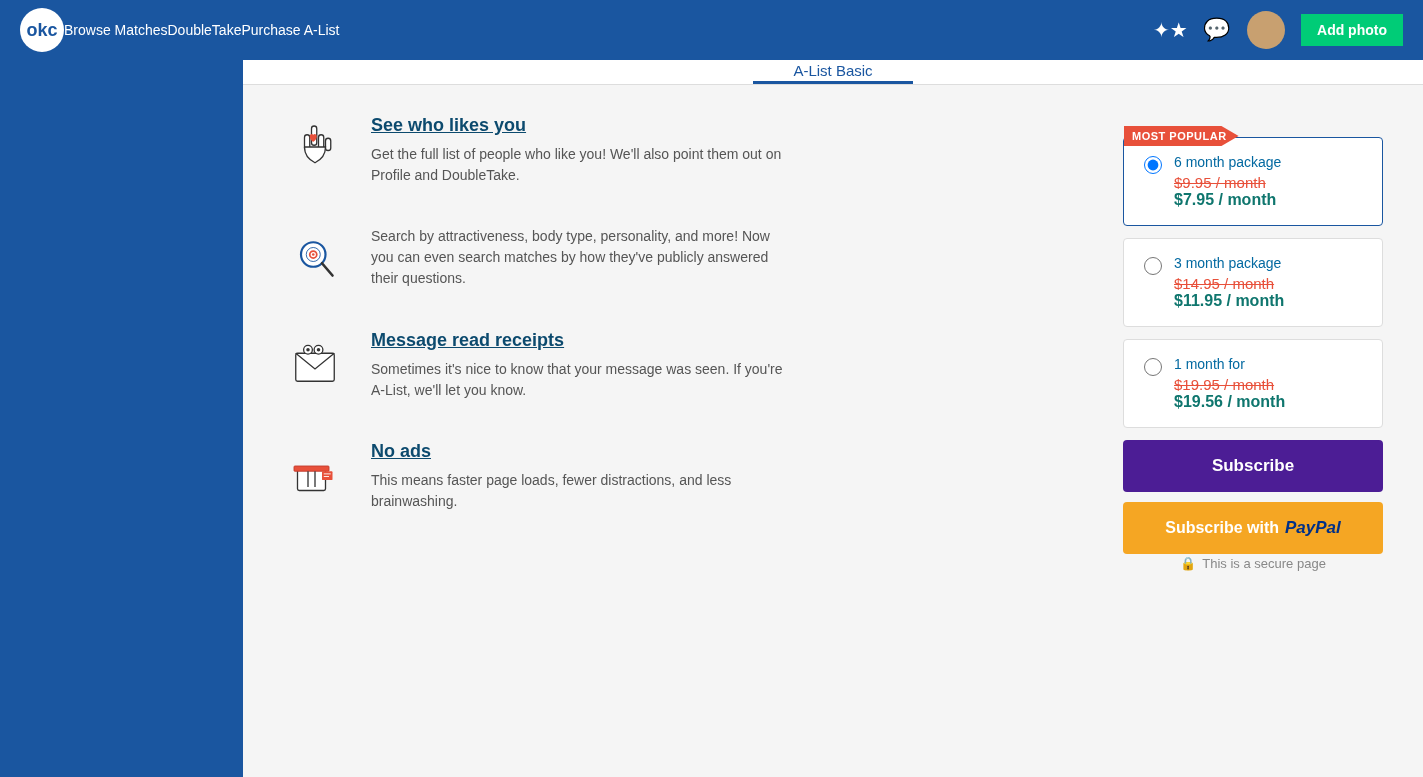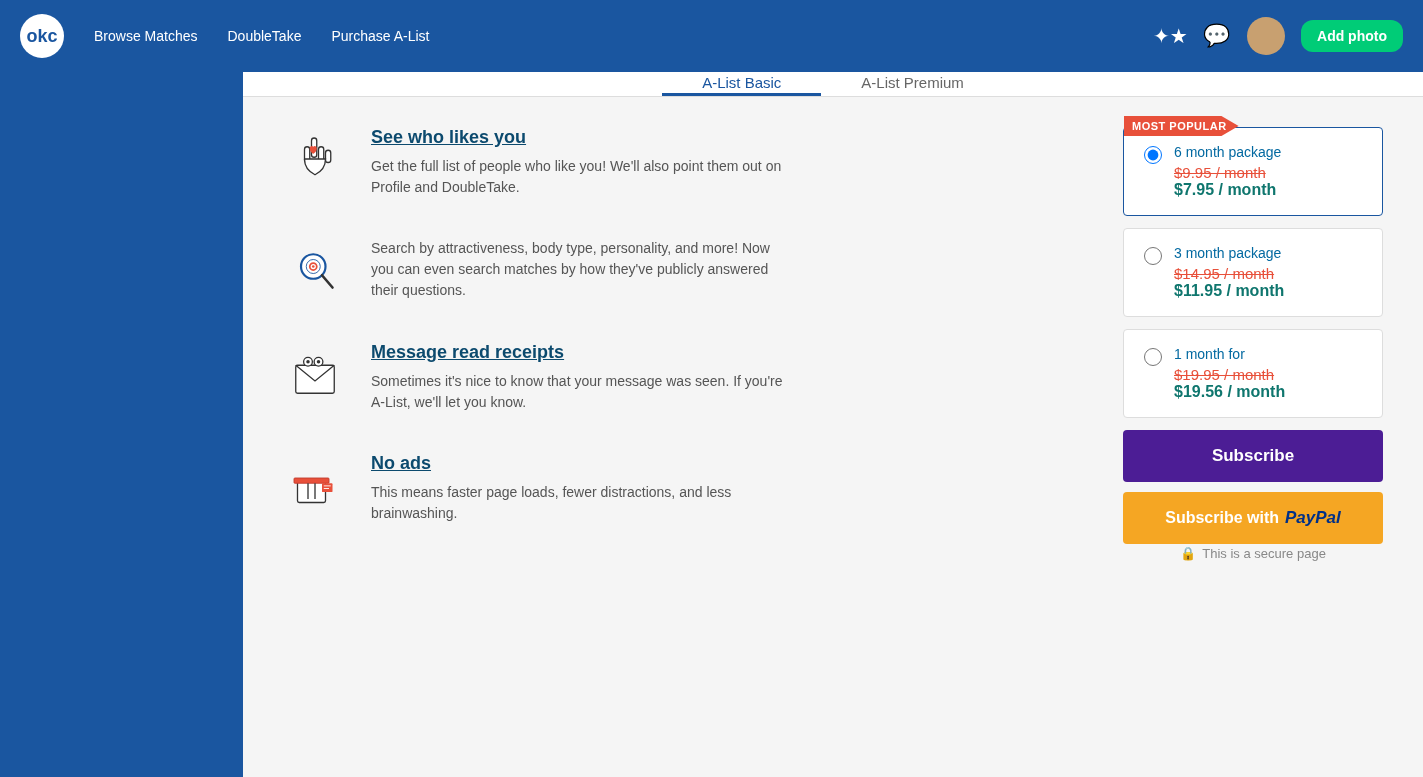--- a/index.html
+++ b/index.html
@@ -4,22 +4,21 @@
   <style>
     * { box-sizing: border-box; margin: 0; padding: 0; }
     body { font-family: Arial, sans-serif; background: #1a56a0; min-height: 777px; }
 
     
     .navbar {
       background: #1a56a0;
       display: flex;
       align-items: center;
       padding: 0 20px;
-      height: 72px;
-      gap: 30px;
+      height: 60px;
     }
     .navbar-logo {
       background: white;
       border-radius: 50%;
       width: 44px; height: 44px;
       display: flex; align-items: center; justify-content: center;
       font-weight: bold; color: #1a56a0; font-size: 18px;
       cursor: pointer;
     }
     .navbar-link {
@@ -37,21 +36,21 @@
     }
     .navbar-icon {
       color: white;
       font-size: 20px;
       cursor: pointer;
     }
     .add-photo-btn {
       background: #00cc77;
       color: white;
       border: none;
-      border-radius: 12px;
+      border-radius: 0;
       padding: 8px 16px;
       font-size: 14px;
       font-weight: bold;
       cursor: pointer;
     }
     .avatar-circle {
       width: 38px; height: 38px;
       border-radius: 50%;
       background: #c8a070;
       cursor: pointer;
@@ -140,20 +139,21 @@
       padding: 16px 20px;
       margin-bottom: 12px;
       display: flex;
       align-items: flex-start;
       gap: 12px;
       position: relative;
     }
     .pricing-option.selected {
       border-color: #1a56a0;
       background: white;
+      margin-top: 22px;
     }
     .most-popular-badge {
       position: absolute;
       top: -12px;
       left: 0;
       background: #e8503a;
       color: white;
       font-size: 11px;
       font-weight: bold;
       padding: 4px 12px 4px 8px;
@@ -266,21 +266,20 @@
     <div class="avatar-circle"></div>
     <button class="add-photo-btn">Add photo</button>
   </div>
 </nav>
 
 <div class="main-content">
 
   <div class="tabs-container">
     <div class="tab-spacer"></div>
     <div class="tab active">A-List Basic</div>
-    <div class="tab">A-List Premium</div>
     <div class="tab-spacer"></div>
   </div>
 
   <div class="content-area">
 
     <div class="features-list">
 
       <div class="feature-item">
         <div class="feature-icon icon-hand">
           <svg viewBox="0 0 64 64" fill="none" xmlns="http://www.w3.org/2000/svg">

